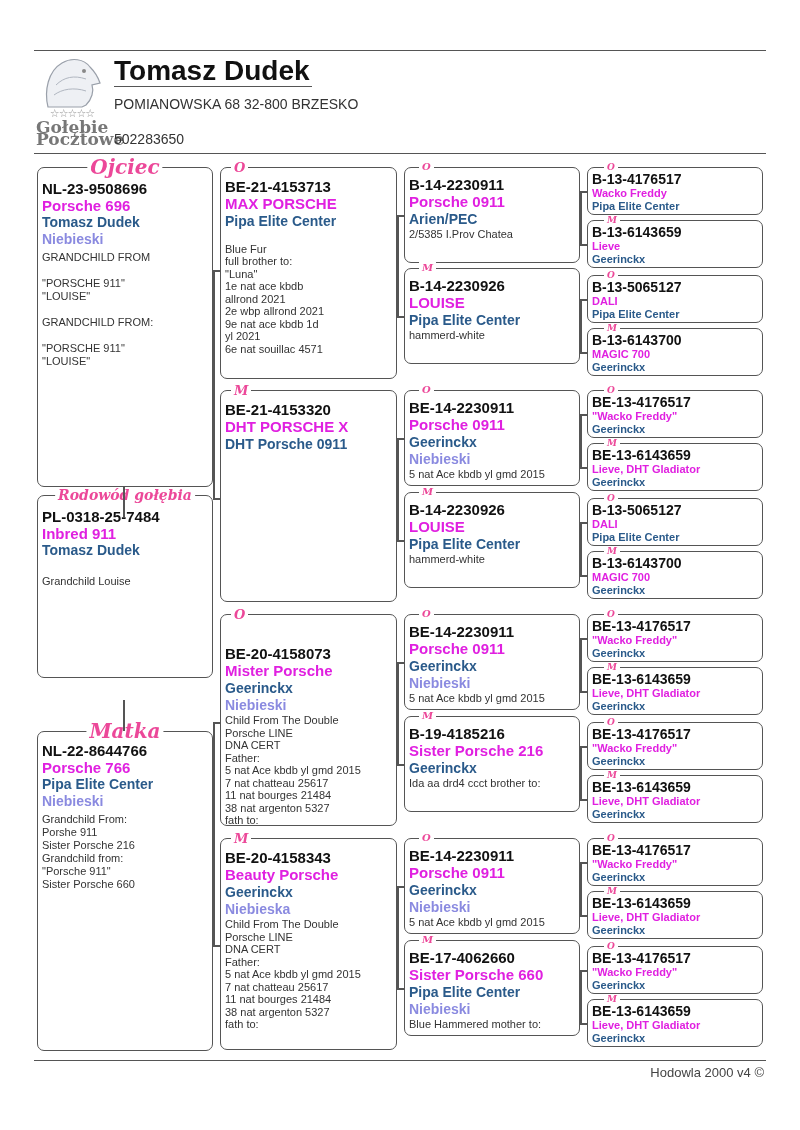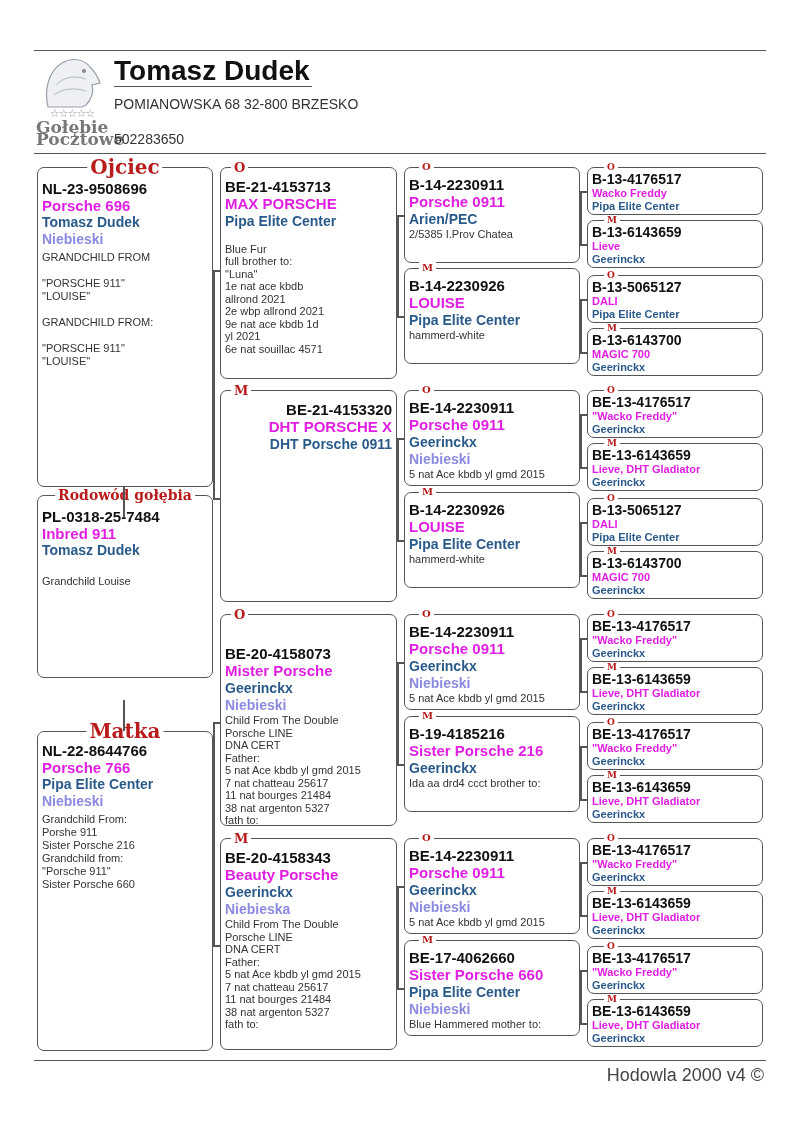--- a/index.html
+++ b/index.html
@@ -6,42 +6,42 @@
   body{width:800px;height:1130px;position:relative;overflow:hidden;font-family:"Liberation Sans",sans-serif;color:#222;}
   .hr{position:absolute;left:34px;width:732px;height:0;border-top:1.5px solid #555;}
   .logo{position:absolute;left:36px;top:55px;width:72px;height:95px;}
   .logo svg{position:absolute;left:6px;top:0;}
   .logo .stars{position:absolute;left:0;top:52px;width:72px;text-align:center;font-size:11px;color:#999;letter-spacing:-1px;}
   .logo .brand{position:absolute;left:0;top:66px;width:72px;text-align:center;font-family:"DejaVu Serif",serif;font-weight:bold;font-size:17px;line-height:12px;color:#777;}
   .owner-name{position:absolute;left:114px;top:56px;font-size:28px;font-weight:bold;color:#111;border-bottom:1.5px solid #555;line-height:30px;padding-right:2px;}
   .owner-addr{position:absolute;left:114px;top:96px;font-size:14px;color:#333;}
   .owner-phone{position:absolute;left:114px;top:131px;font-size:14px;color:#333;}
   .box{position:absolute;border:1.6px solid #555;border-radius:7px;background:#fff;box-sizing:border-box;padding:2px 4px;overflow:hidden;}
-  .tag{position:absolute;background:#fff;font-family:"DejaVu Serif",serif;font-weight:bold;color:#b91c1c;line-height:14px;}
+  .tag{position:absolute;background:#fff;font-family:"DejaVu Serif",serif;font-weight:bold;color:#ec4899;line-height:14px;font-style:italic;}
   .ring{font-weight:bold;color:#111;}
   .name{font-weight:bold;color:#e020e0;}
   .breeder{font-weight:bold;color:#2a5a8a;}
   .color{font-weight:bold;color:#8a8ae0;}
   .note{color:#333;white-space:pre-line;}
   
   .g0 .ring{font-size:15px;line-height:17px;}
   .g0 .name{font-size:15px;line-height:17px;}
   .g0 .breeder{font-size:14px;line-height:17px;}
   .g0 .color{font-size:14px;line-height:17px;}
   .g0 .note{font-size:11px;line-height:13px;margin-top:3px;}
   .g1 .ring,.g2 .ring{font-size:15px;line-height:17px;}
   .g1 .name,.g2 .name{font-size:15px;line-height:18px;}
   .g1 .breeder,.g2 .breeder{font-size:14px;line-height:17px;}
   .g1 .color,.g2 .color{font-size:14px;line-height:17px;}
   .g1 .note,.g2 .note{font-size:11px;line-height:12.5px;}
   .g3 .ring{font-size:14px;line-height:15px;}
   .g3 .name{font-size:11px;line-height:13px;}
   .g3 .breeder{font-size:11px;line-height:13px;}
   .conn{position:absolute;background:#555;}
-  .footer{position:absolute;right:36px;top:1065px;font-size:18px;color:#444;}
+  .footer{position:absolute;right:36px;top:1065px;font-size:13px;color:#444;}
 </style>
 </head>
 <body>
 
 <div class="hr" style="top:50px;"></div>
 
 <div class="logo">
   <svg width="60" height="55" viewBox="0 0 60 55">
     <path d="M6 52 C2 36 6 16 20 8 C30 2 42 4 48 12 C52 16 56 22 58 28 L50 30 C52 36 50 44 44 50 L40 52 Z" fill="#eef0f4" stroke="#9aa0aa" stroke-width="1.2"></path>
     <path d="M14 30 C22 22 32 20 44 24" fill="none" stroke="#b0b6c0" stroke-width="1"></path>
@@ -116,21 +116,21 @@
 1e nat ace kbdb
 allrond 2021
 2e wbp allrond 2021
 9e nat ace kbdb 1d
 yl 2021
 6e nat souillac 4571</div>
       </div>
     </div>
     <div class="box g1" style="left: 220px; top: 390px; width: 177px; height: 212px; overflow: visible;">
       <div class="tag" style="font-size: 13px; line-height: 15px; top: -8.5px; padding: 0px 3px; left: 10px;">M</div>
-      <div style="padding-top: 8px; text-align: right;">
+      <div style="padding-top: 8px;">
         <div class="ring">BE-21-4153320</div>
         <div class="name">DHT PORSCHE X</div>
         <div class="breeder">DHT Porsche 0911</div>
       </div>
     </div>
     <div class="box g1" style="left: 220px; top: 614px; width: 177px; height: 212px; overflow: visible;">
       <div class="tag" style="font-size: 13px; line-height: 15px; top: -8.5px; padding: 0px 3px; left: 10px;">O</div>
       <div style="padding-top: 8px; margin-top: 20px;">
         <div class="ring">BE-20-4158073</div>
         <div class="name">Mister Porsche</div>

